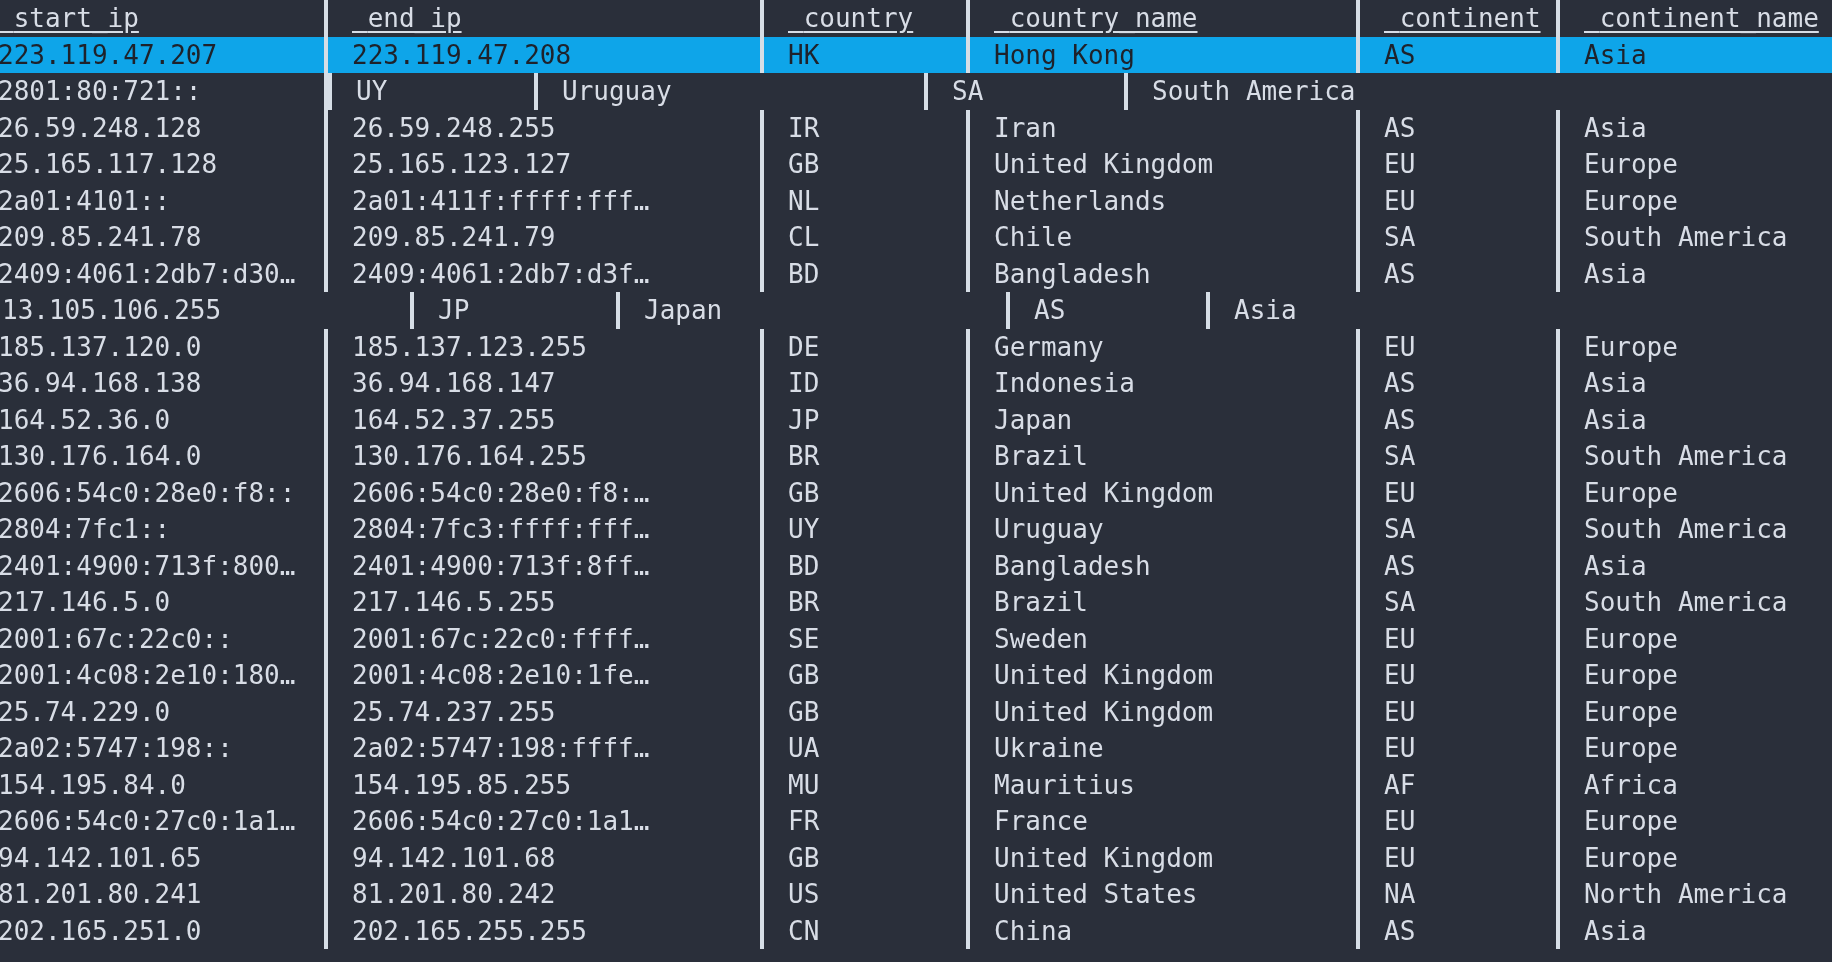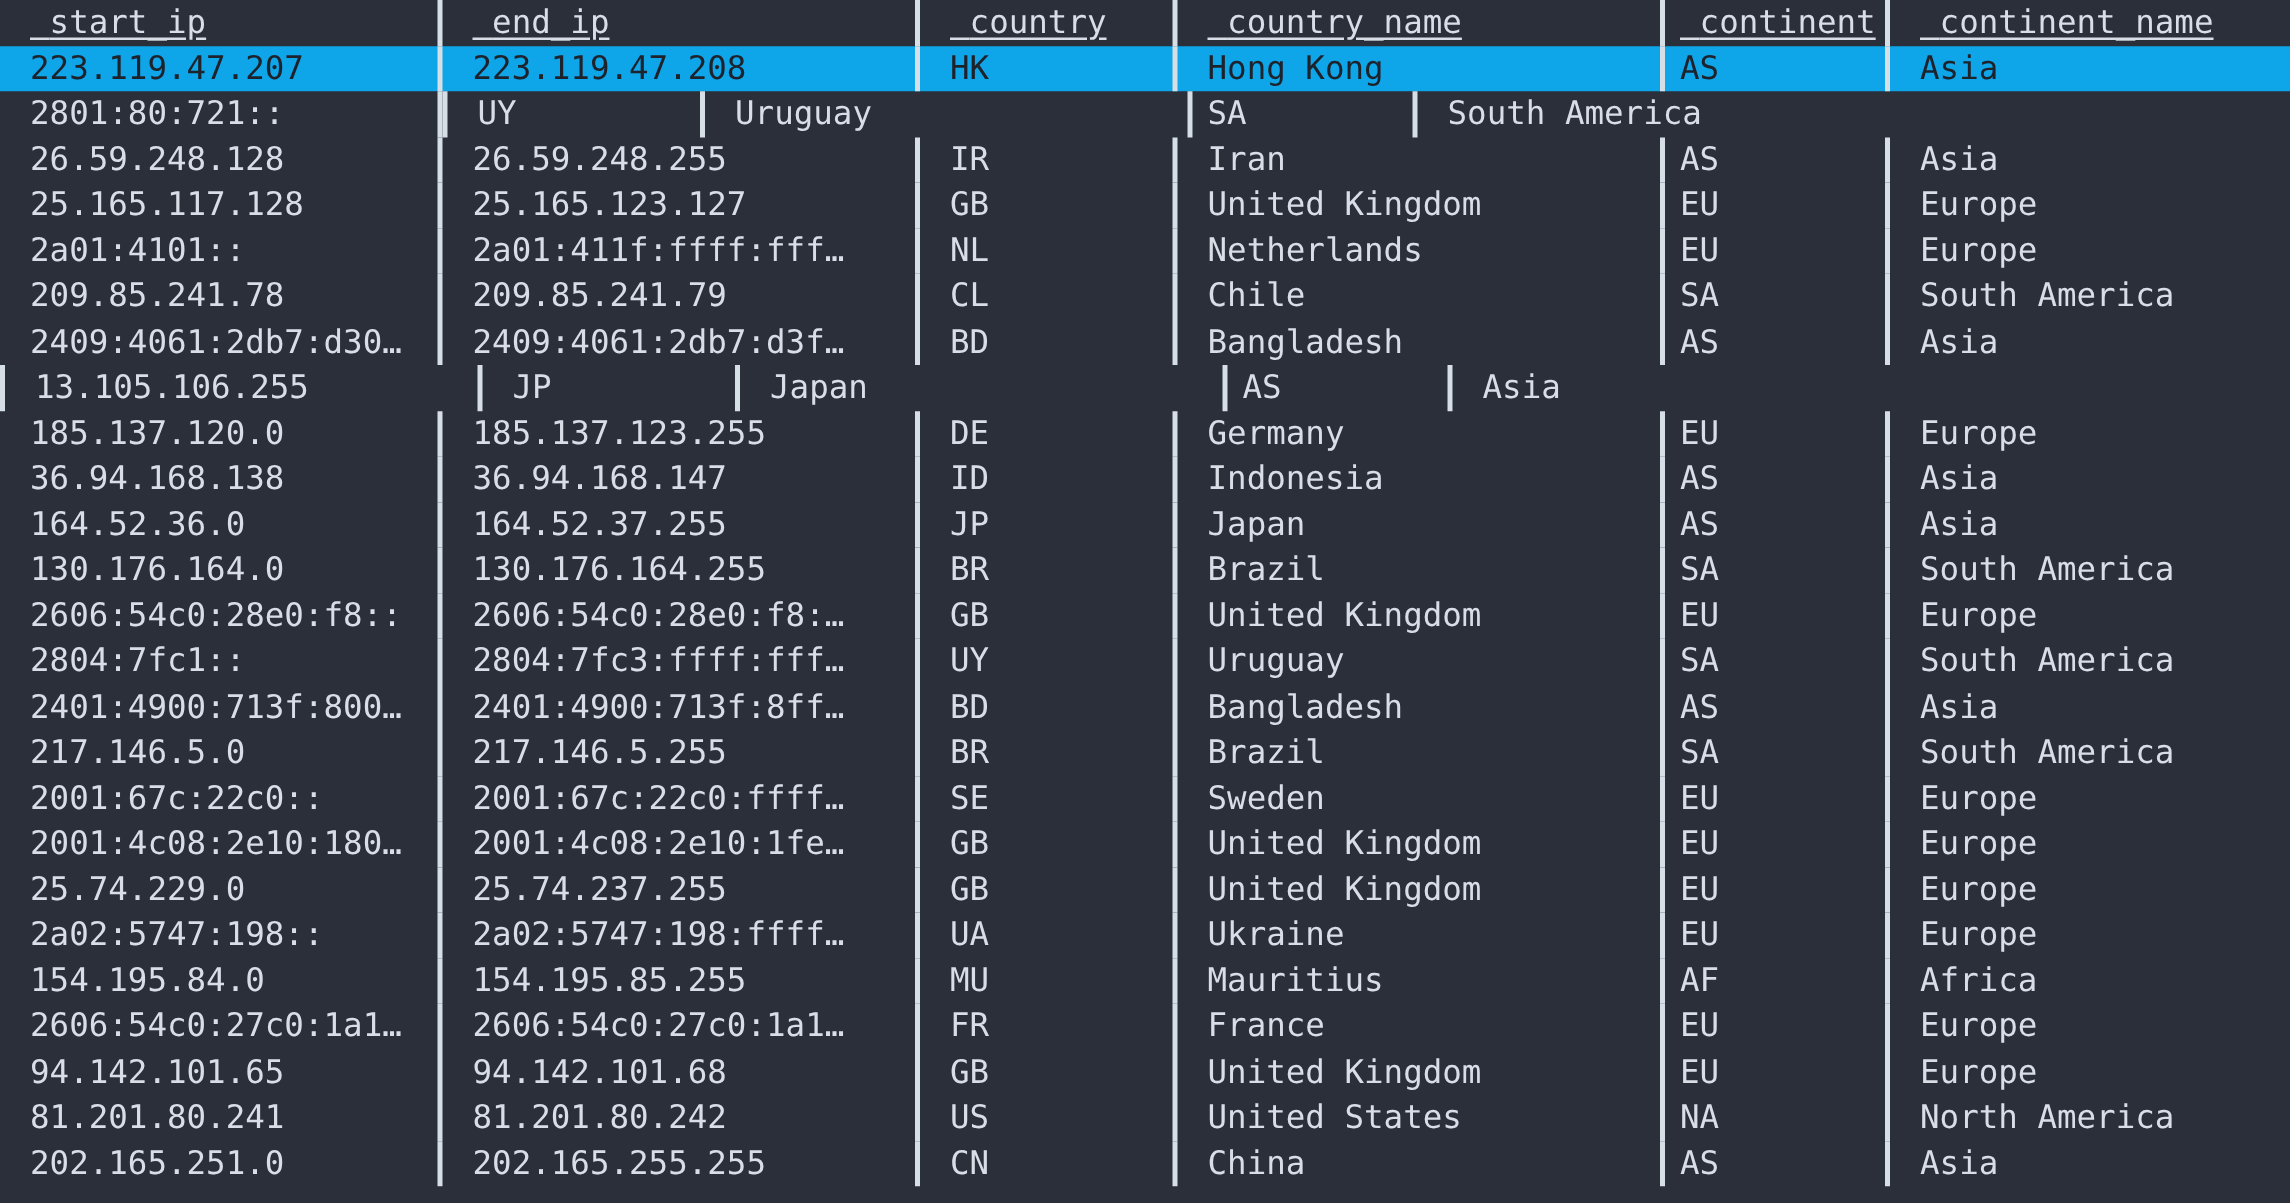--- a/index.html
+++ b/index.html
@@ -10,20 +10,21 @@
     font-family: "Menlo", "Consolas", "DejaVu Sans Mono", "Liberation Mono", monospace;
     font-size: 26px;
     color: #d8dde6;
     overflow: hidden;
     letter-spacing: 0px;
   }
   .table {
     display: flex;
     flex-direction: column;
     width: 100%;
+    align-items: flex-end;
   }
   .row {
     display: flex;
     flex-direction: row;
     height: 36.5px;
     line-height: 36.5px;
     white-space: nowrap;
   }
   .header {
     background: #2a2f3a;
@@ -35,24 +36,24 @@
     background: #0ea5e9;
     color: #1e222b;
   }
   .cell {
     overflow: hidden;
     text-overflow: ellipsis;
     padding-left: 24px;
     flex: 0 0 auto;
   }
   .c0 { width: 350px; }
-  .c1 { width: 378px; border-radius: 14px; }
+  .c1 { width: 432px; border-radius: 14px; }
   .c2 { width: 202px; }
   .c3 { width: 386px; }
-  .c4 { width: 176px; padding-left: 12px; }
+  .c4 { width: 196px; }
   .c5 { width: 272px; }
   .sep {
     flex: 0 0 auto;
     width: 4px;
     height: 100%;
     background: #d6dee6;
   }
   .header .cell::before {
     content: "\00a0";
   }

